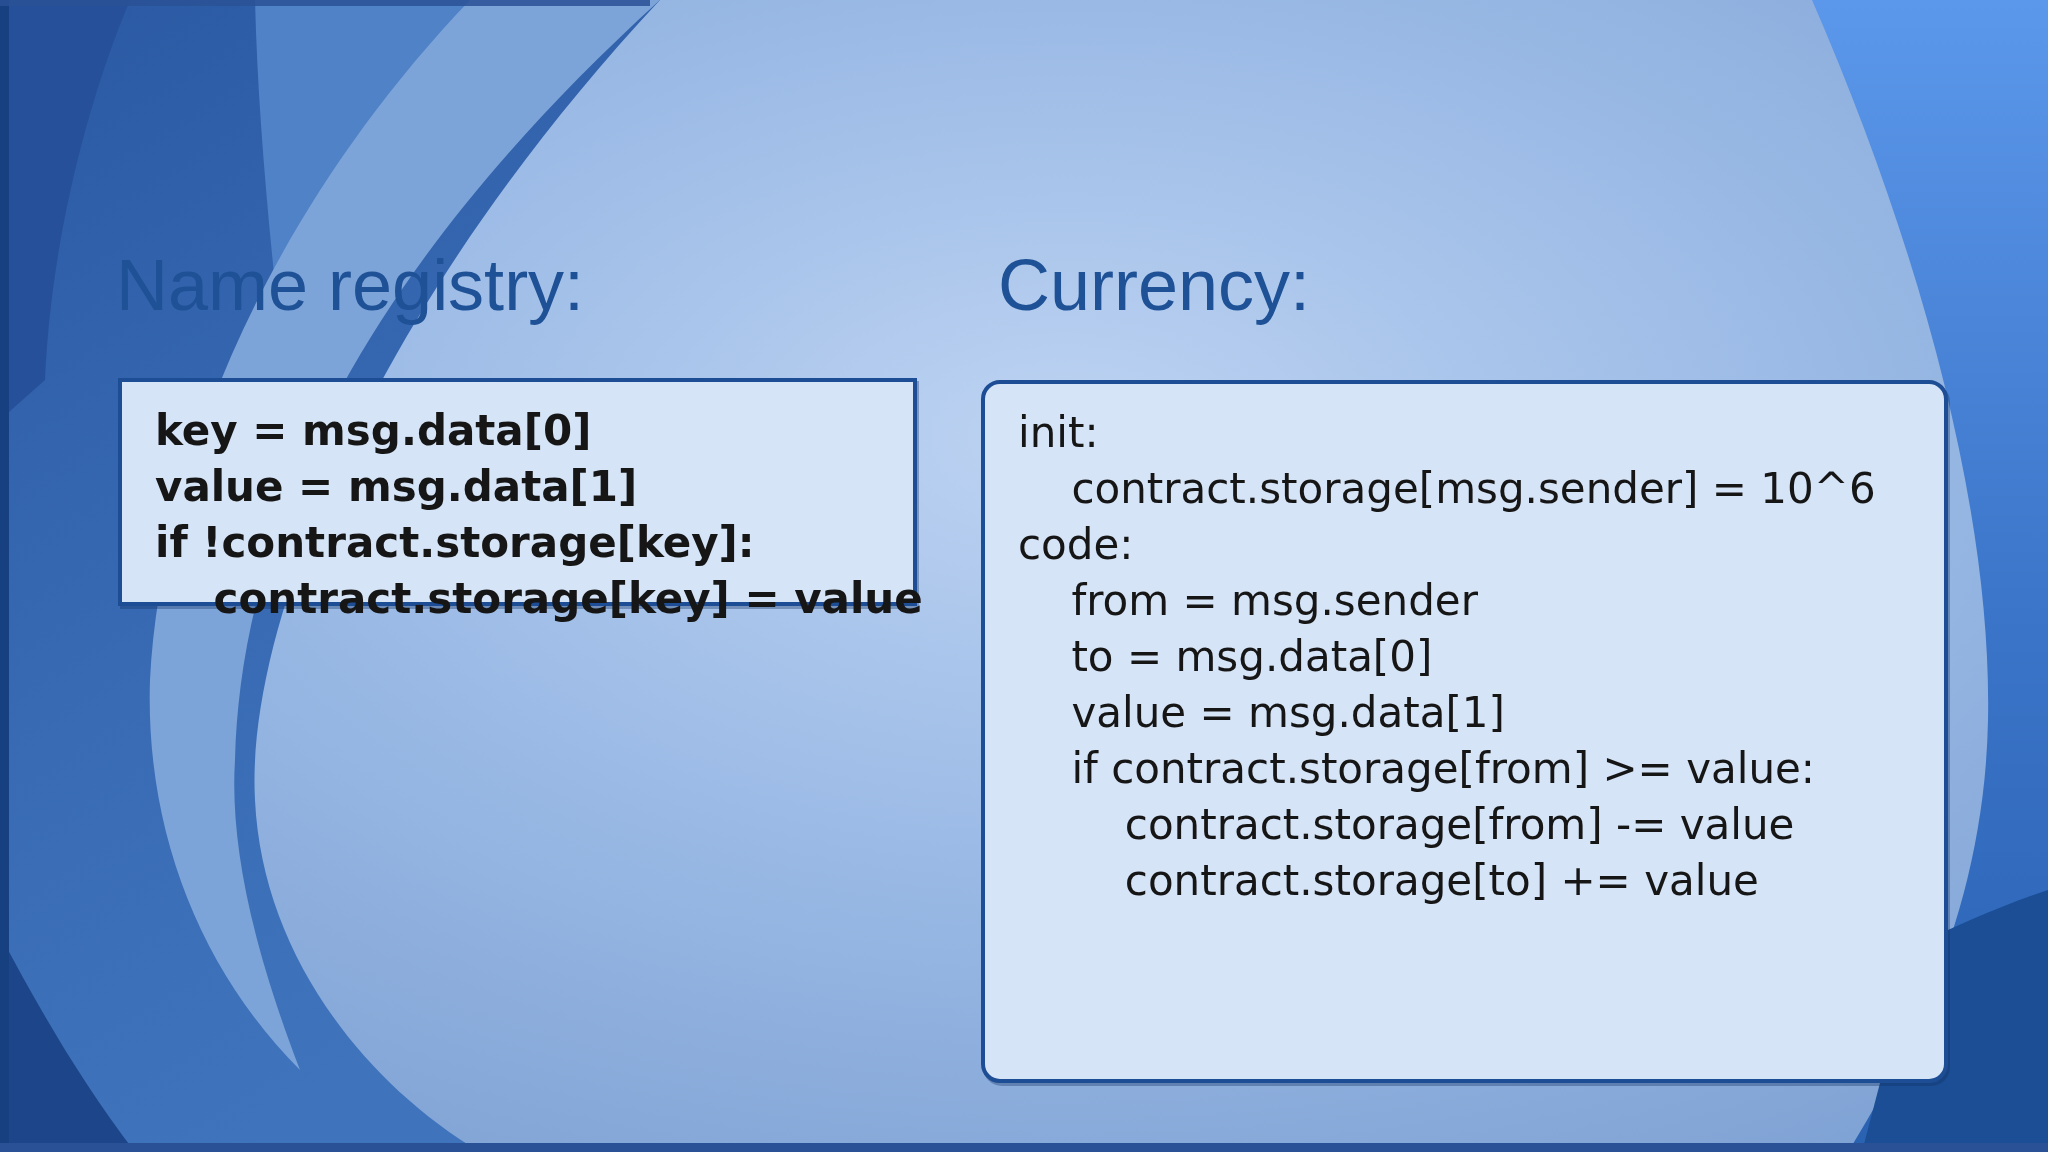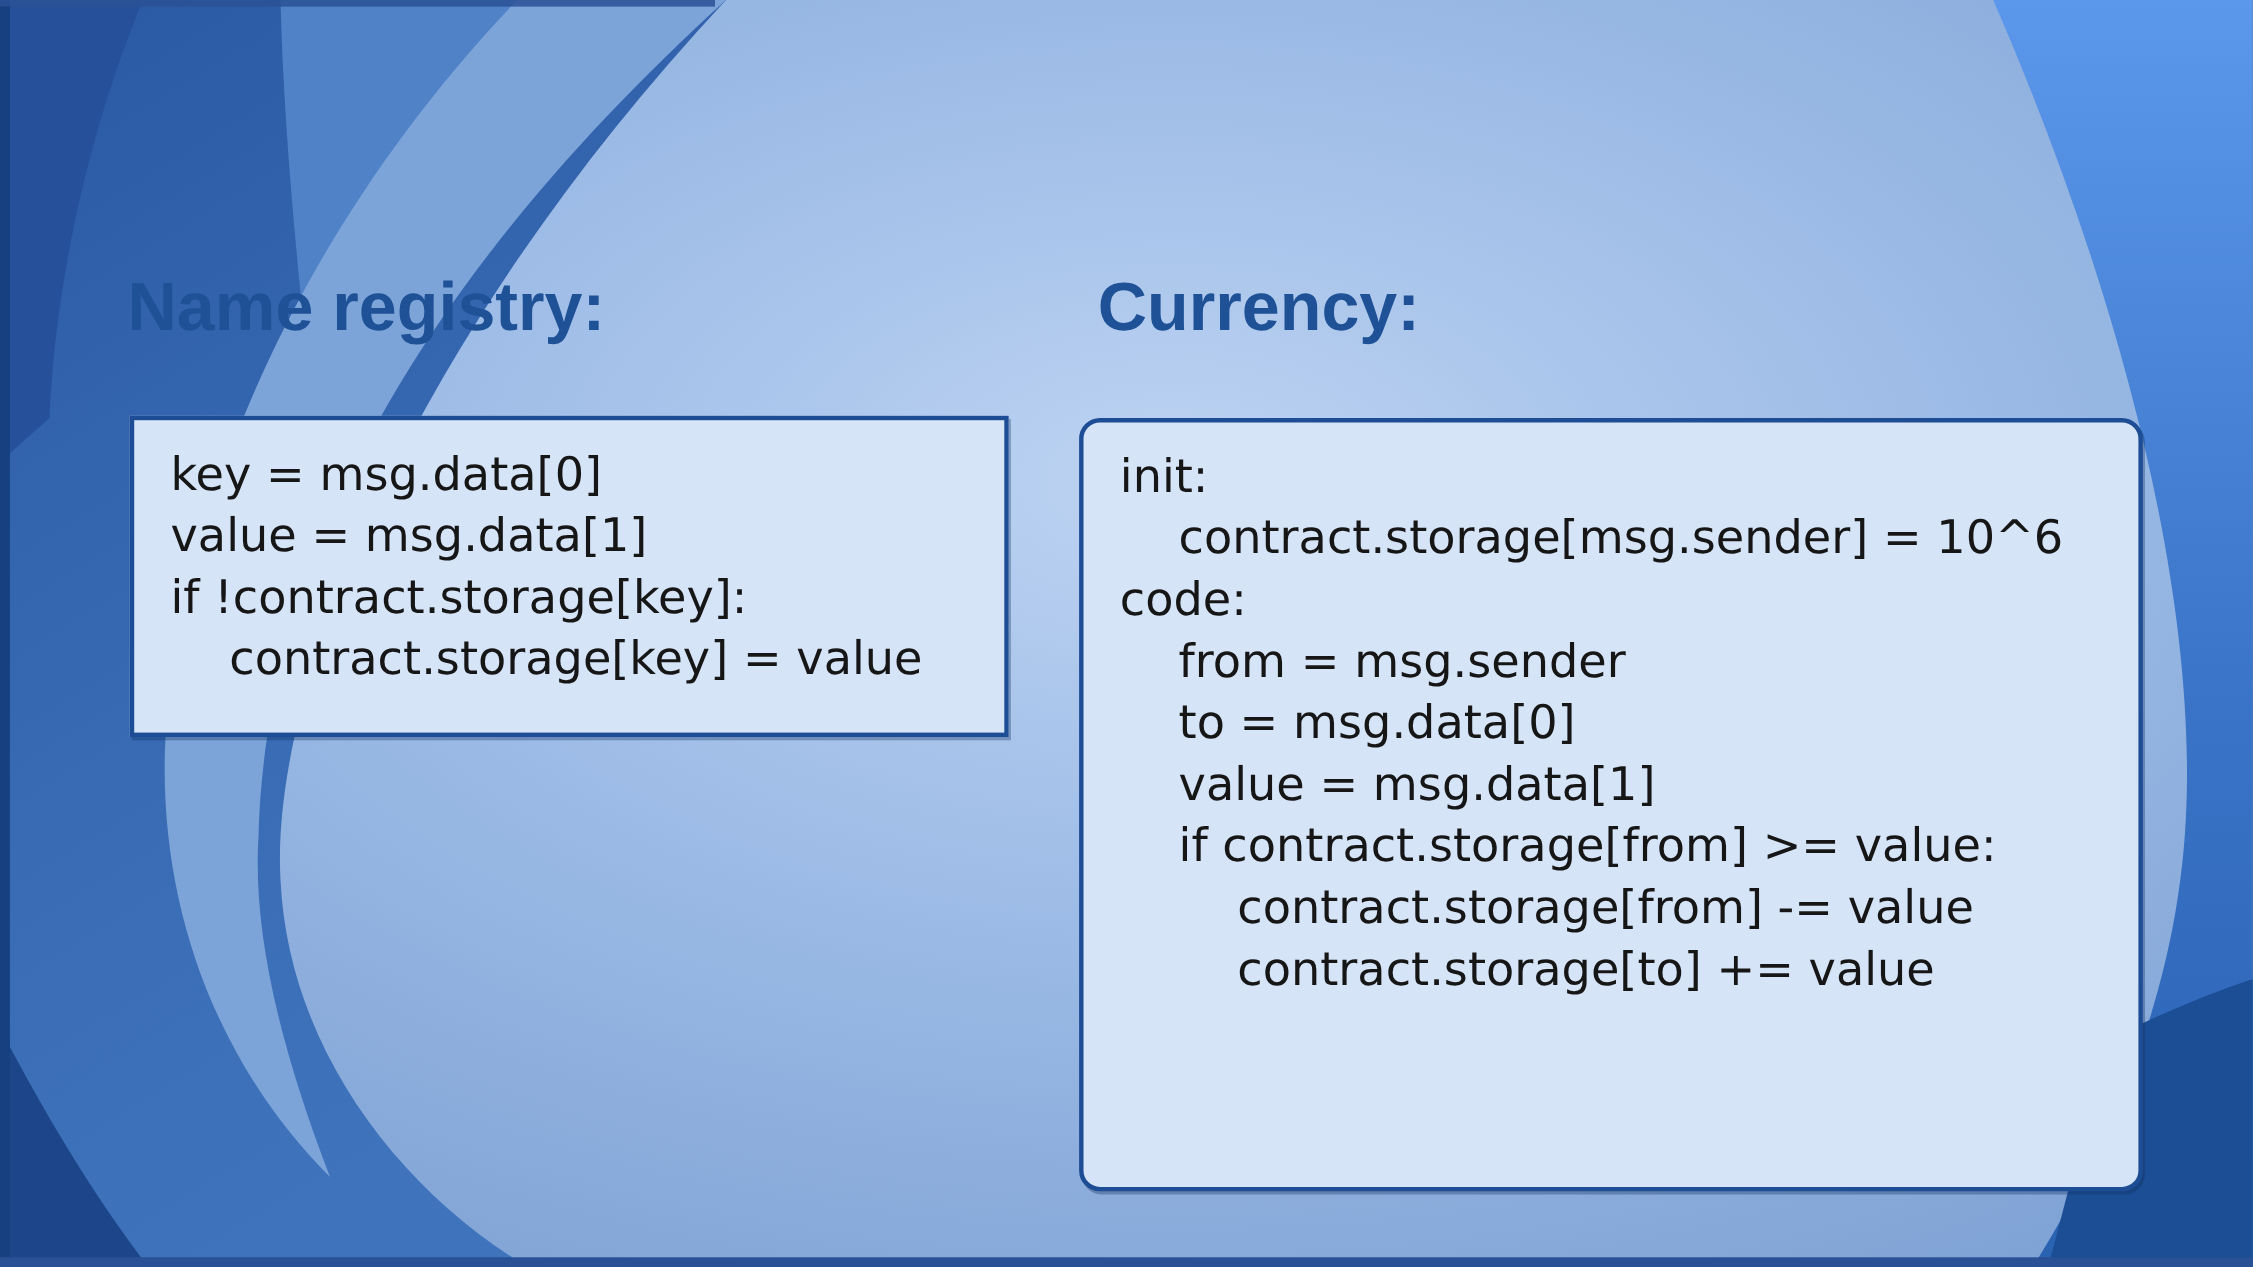--- a/index.html
+++ b/index.html
@@ -23,35 +23,35 @@
     top: 72px;
     font-size: 102px;
     font-weight: 700;
     letter-spacing: -1px;
     color: var(--title-text, #1a468a);
     white-space: nowrap;
   }
   .section-heading {
     position: absolute;
     top: 244px;
-    font-size: 62px;
-    font-weight: 700;
+    font-size: 72px;
+    font-weight: 400;
     color: var(--heading-text, #1e5196);
     white-space: nowrap;
   }
   .heading-left  { left: 116px; }
   .heading-right { left: 962px; margin-left: 36px; }
   .code-box {
     position: absolute;
     box-sizing: border-box;
     background: var(--code-box-bg, #d6e4f7);
     border: 4px solid var(--code-box-border, #1d4d94);
     box-shadow: 2px 3px 0 rgba(16,48,98,0.35);
   }
-  .code-box-left  { left: 118px; top: 378px; width: 799px; height: 292px; }
+  .code-box-left  { left: 118px; top: 378px; width: 799px; height: 228px; font-weight: bold; }
   .code-box-right { left: 981px; top: 380px; width: 967px; height: 703px; border-radius: 19px; }
   .code-text {
     margin: 0;
     padding: 21px 8px 0 33px;
     font-family: "DejaVu Sans", sans-serif;
     font-size: 42px;
     line-height: 56px;
     color: var(--code-text, #161616);
     white-space: pre;
   }

